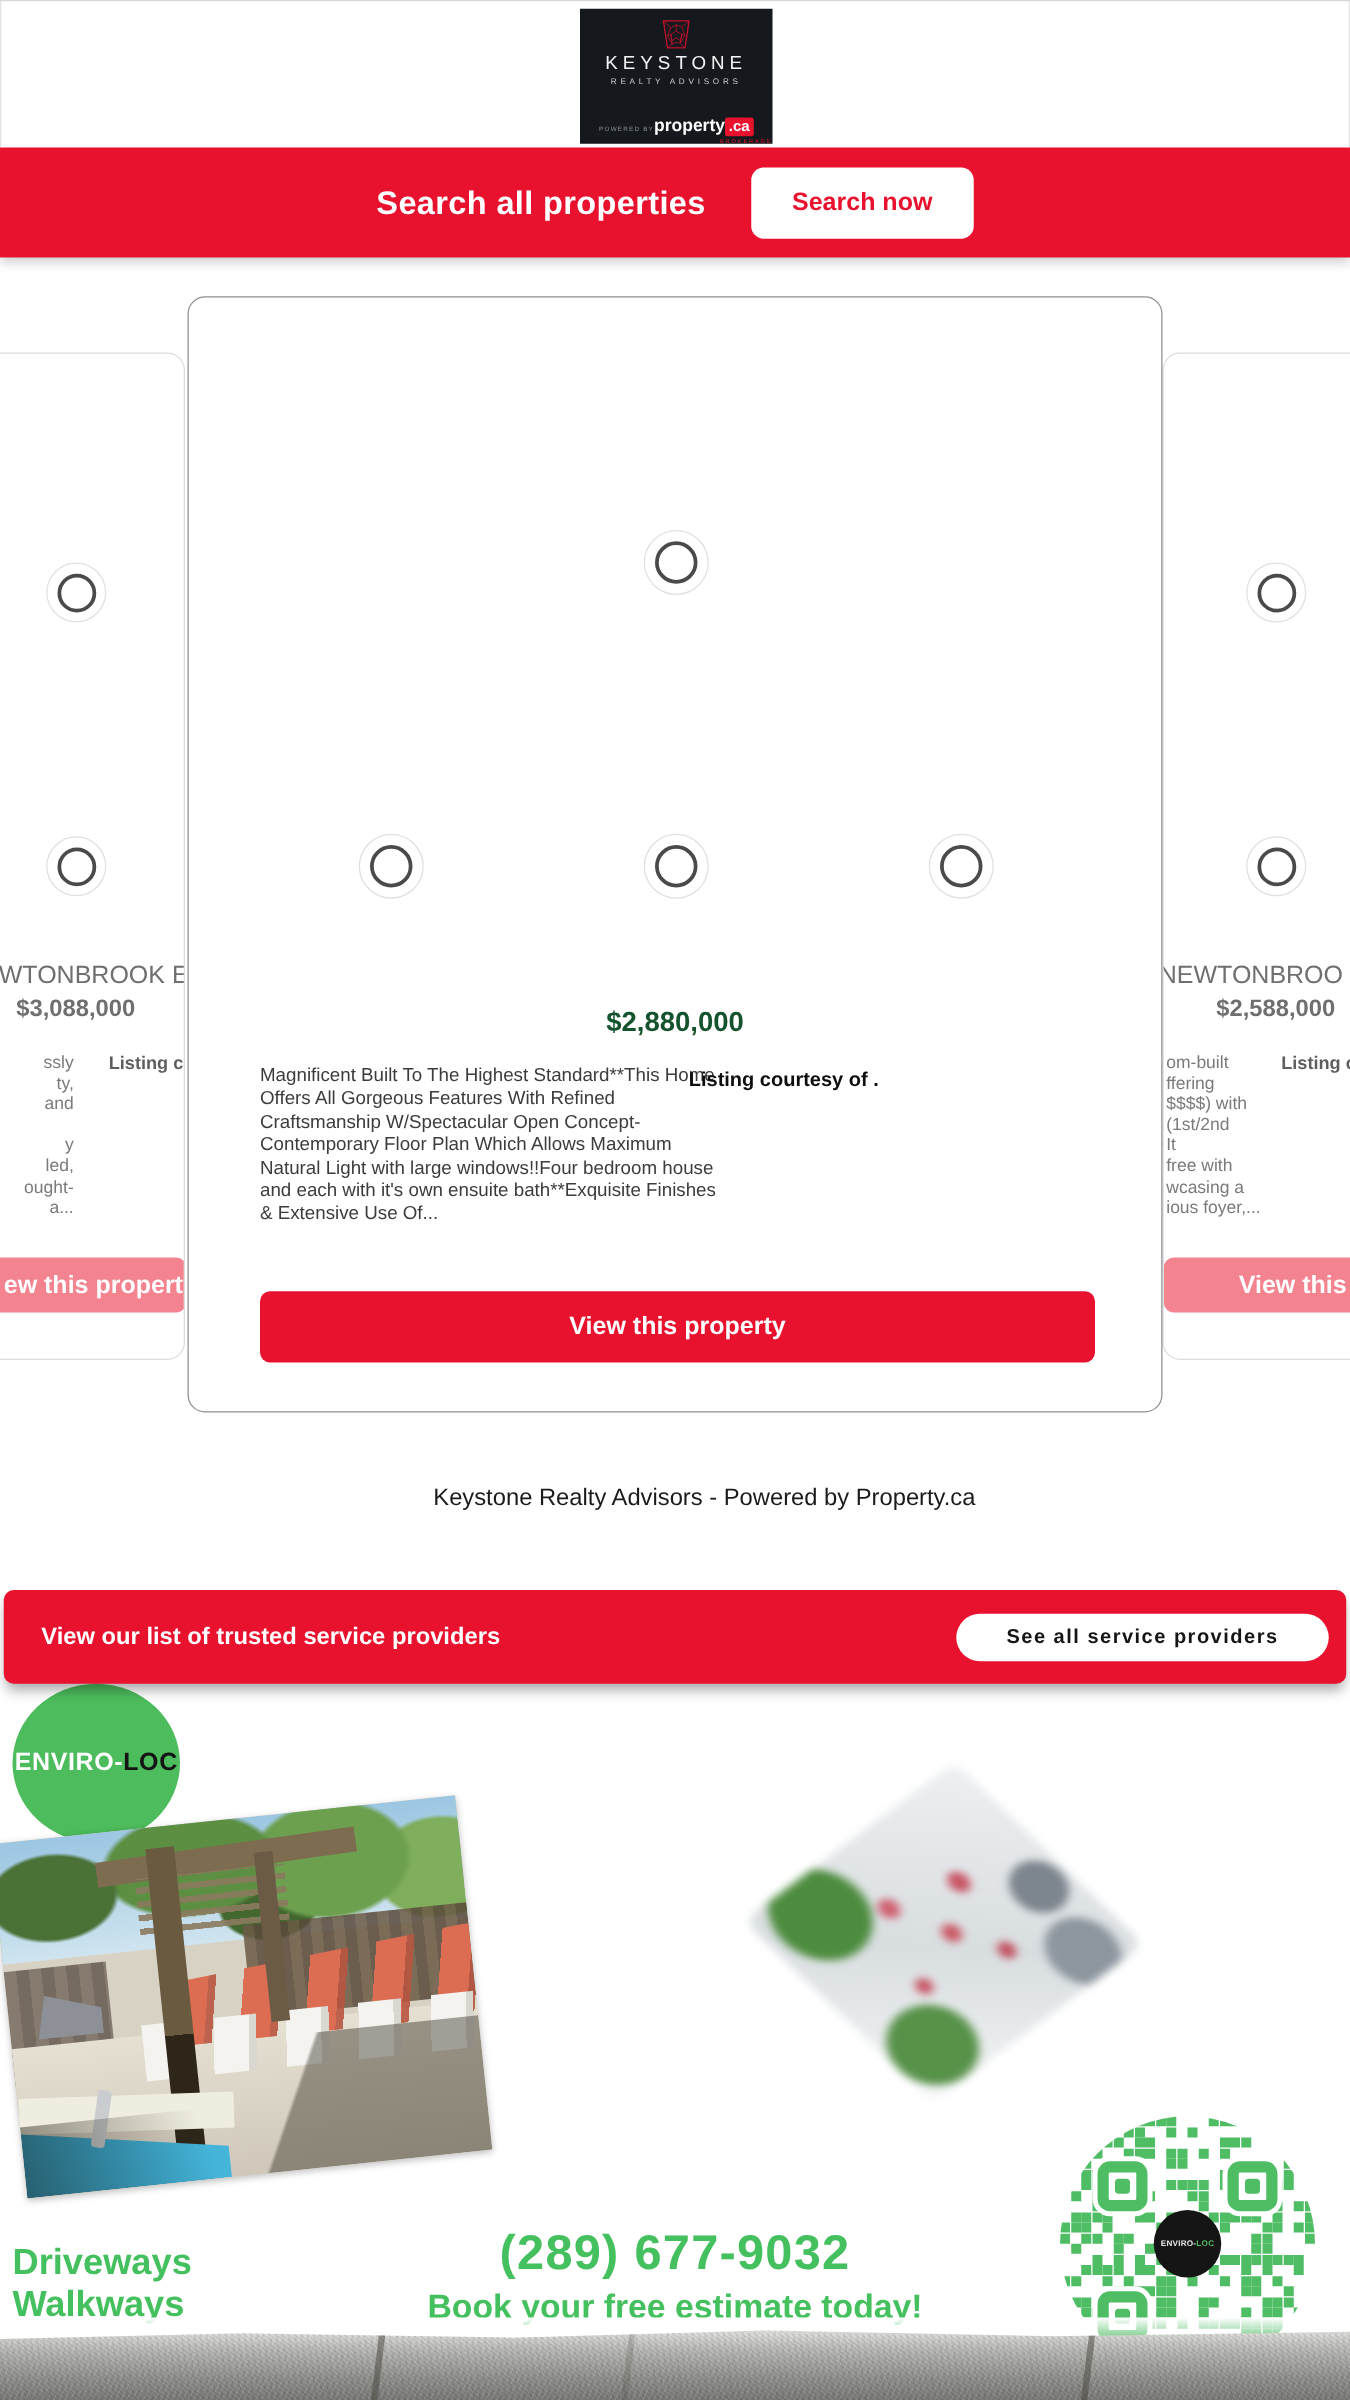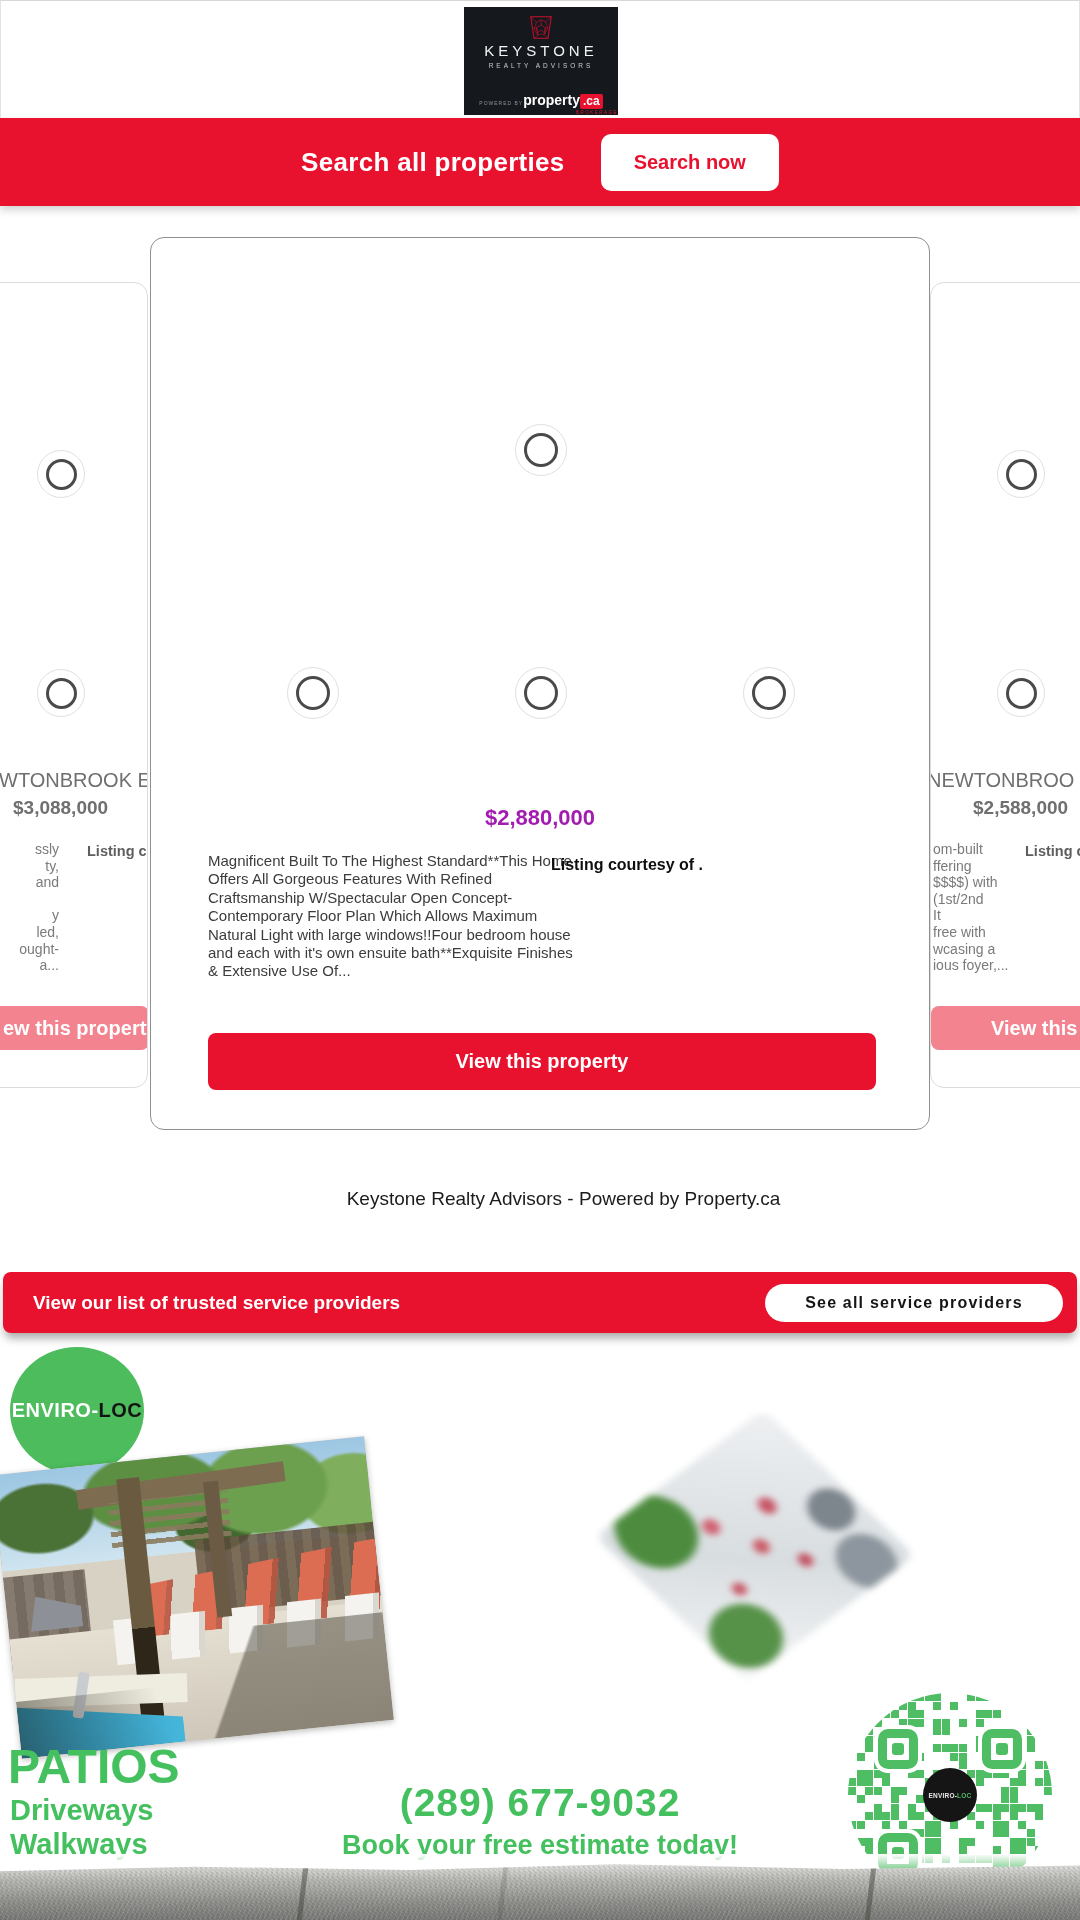--- a/index.html
+++ b/index.html
@@ -38,21 +38,21 @@
 
   .spinner { position:absolute; border:1px solid #e0e0e0; border-radius:50%;
              display:flex; align-items:center; justify-content:center; }
   .spinner .ring { border:3px solid #4a4a4a; border-radius:50%; }
   .spinner.big { width:52px; height:52px; } .spinner.big .ring { width:34px; height:34px; }
   .spinner.sm  { width:48px; height:48px; } .spinner.sm  .ring { width:31px; height:31px; }
 
   .main-title { position:absolute; left:0; top:531px; width:100%; text-align:center;
                 font-size:25px; font-weight:500; color:#202020; letter-spacing:0.3px; white-space:nowrap; }
   .main-price { position:absolute; left:0; top:567px; width:100%; text-align:center;
-                font-size:22px; font-weight:700; color:#a21caf; }
+                font-size:22px; font-weight:700; color:#14532d; }
   .main-desc { position:absolute; left:57px; top:614px; width:366px;
                font-size:15px; line-height:18.4px; color:#3c3c3c; }
   .main-listing { position:absolute; left:400px; top:618px; width:330px;
                   font-size:16px; font-weight:700; color:#0e0e0e; }
   .view-btn { position:absolute; left:57px; top:795px; width:668px; height:57px; background:#e8112e;
               border:none; border-radius:8px; color:#fff; font-size:20px; font-weight:700;
               font-family:inherit; cursor:pointer; }
 
   .side-title { position:absolute; top:486px; font-size:20px; font-weight:500; color:#6f6f6f; white-space:nowrap; }
   .side-price { position:absolute; top:514px; font-size:19px; font-weight:700; color:#6f6f6f; }
@@ -70,21 +70,21 @@
   .side-card.right .side-title { left:-4px; }
   .side-card.right .side-price { left:42px; }
   .side-card.right .side-frags { left:2px; width:120px; }
   .side-card.right .side-listing { left:94px; }
   .side-card.right .side-btn { padding-left:60px; }
 
   .footer-line { position:absolute; left:0; top:1188px; width:100%; text-align:center;
                  font-size:19px; color:#1b1b1b;padding-left:47px; }
 
   
-  .banner2 { position:absolute; left:3px; top:1272px; width:1074px; height:61px; background:#e8112e;
+  .banner2 { position:absolute; left:3px; top:1272px; width:1074px; height:75px; background:#e8112e;
              border-radius:8px; display:flex; align-items:center; justify-content:space-between;
              padding:0 14px 0 30px; box-shadow:0 7px 10px -2px rgba(0,0,0,0.35); z-index:5; }
   .banner2-label { color:#fff; font-size:19px; font-weight:700; }
   .providers-btn { width:298px; height:38px; background:#fff; border:none; border-radius:19px;
                    font-size:16px; font-weight:700; color:#151515; letter-spacing:1.2px;
                    font-family:inherit; cursor:pointer; }
 
   
   .ad { position:absolute; left:0; top:1333px; width:1080px; height:587px; background:#fff;
         overflow:hidden; cursor:pointer; }
@@ -308,21 +308,20 @@
         <div class="pp-post2"></div>
       <div class="pp-coping"></div>
         <div class="pp-pool"></div>
         <div class="pp-rail"></div>
       <div class="pp-shadow1"></div>
         <div class="pp-shadow2"></div>
     </div>
 
     <div class="cube"></div>
 
-    <div class="ad-headline">PATIOS</div>
     <div class="ad-sub1">Driveways</div>
     <div class="ad-sub2">Walkways</div>
 
     <div class="ad-contact">
       <div class="ad-phone">(289) 677-9032</div>
       <div class="ad-cta">Book your free estimate today!</div>
     </div>
 
     <div class="qr">
       <div class="qr-cells">

